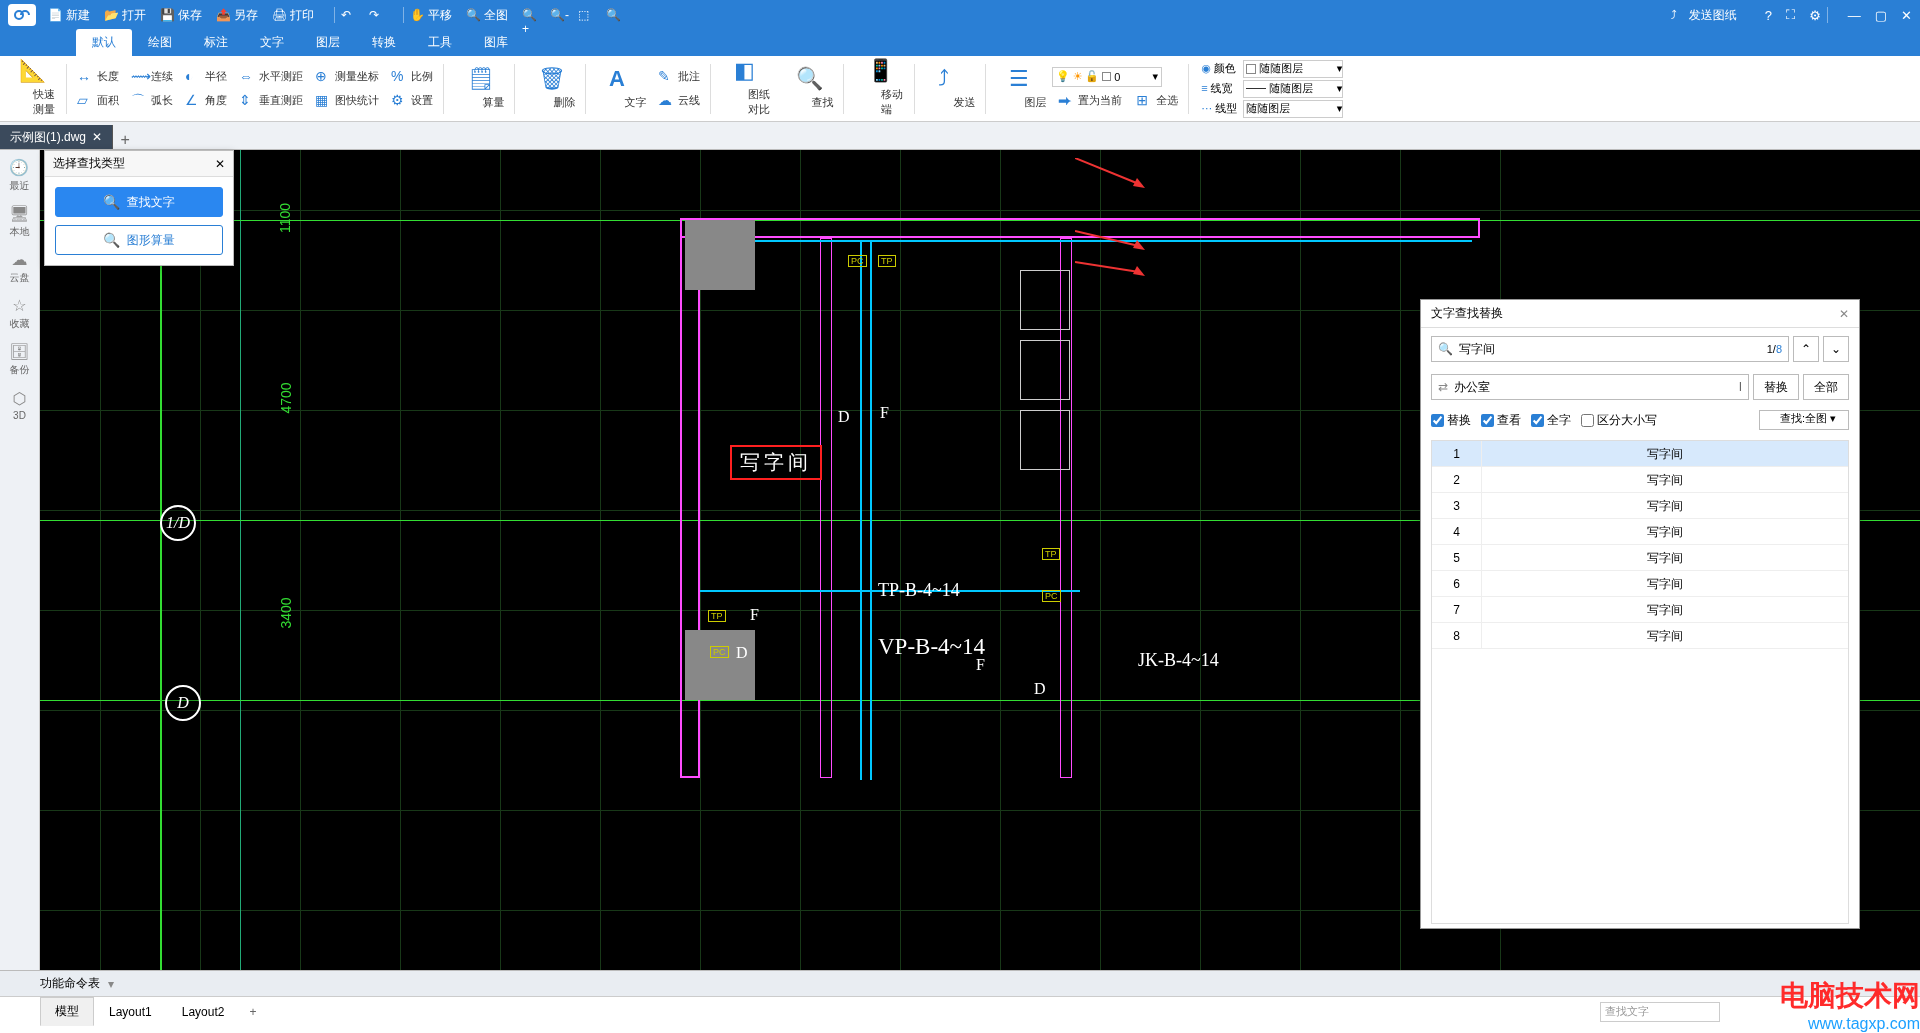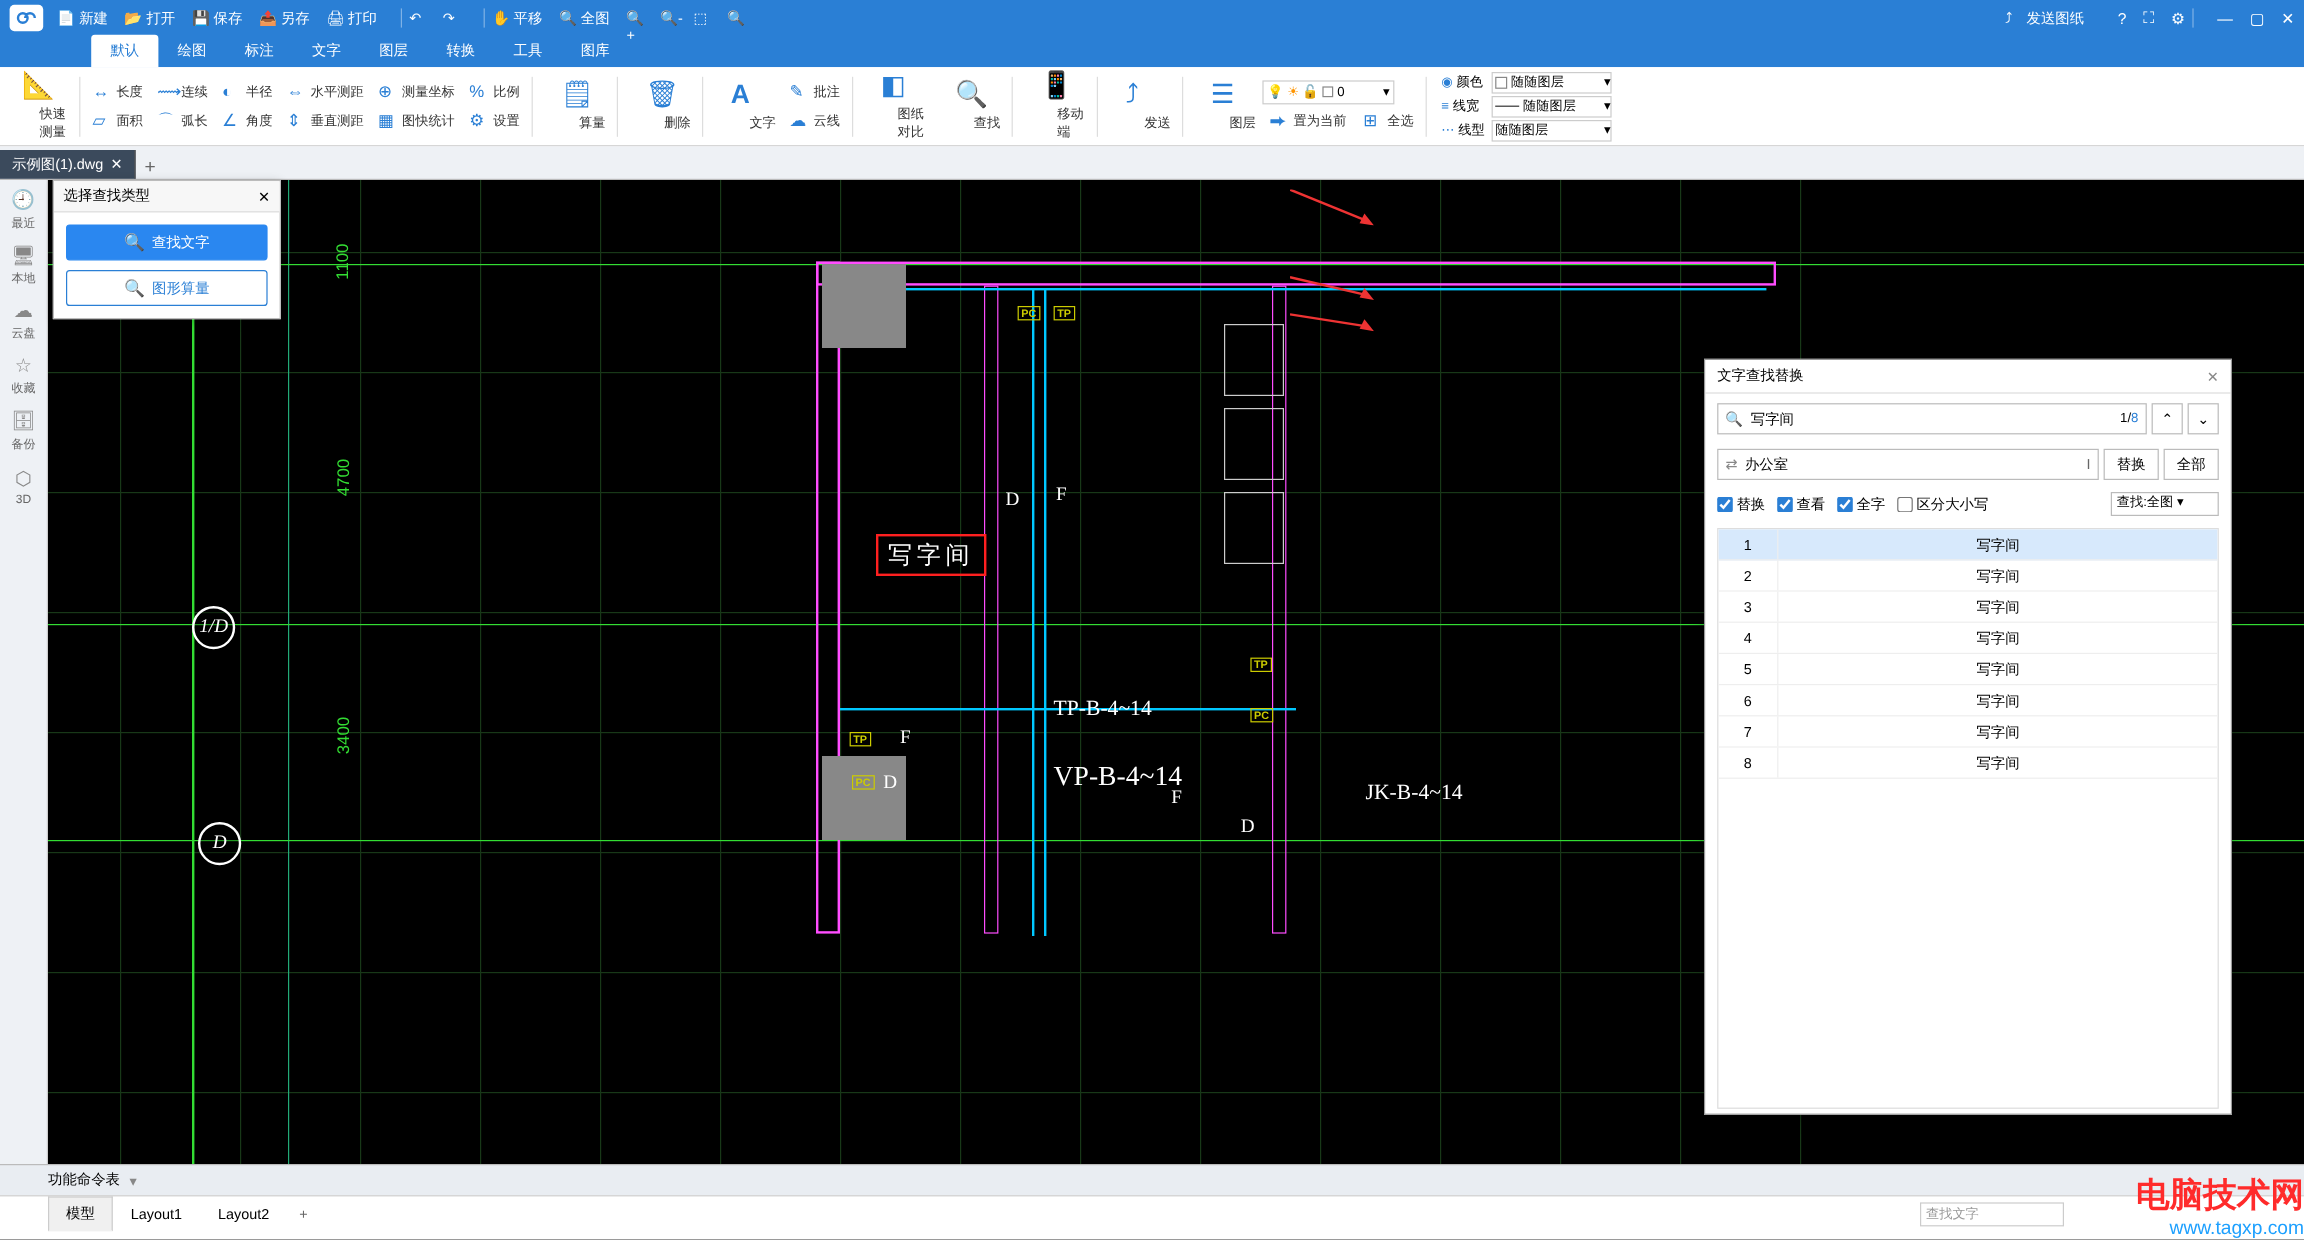--- a/index.html
+++ b/index.html
@@ -60,38 +60,38 @@
 .canvas .grid-v { width: 1px; top: 0; bottom: 0; }
 .canvas .grid-h { height: 1px; left: 0; right: 0; }
 .canvas .wall { position: absolute; border: 1px solid #ff4dff; }
 .canvas .inner { position: absolute; border: 1px solid #00c8ff; }
 .canvas .green-l { position: absolute; background: #33dd33; }
 .canvas .dim { position: absolute; color: #33dd33; font-size: 14px; transform-origin: center; }
 .canvas .txt { position: absolute; color: #fff; font-family: "SimSun"; font-size: 16px; }
 .canvas .label-box { position: absolute; border: 2px solid #ff2020; padding: 2px 8px; color: #fff; font-family: "SimSun"; font-size: 20px; letter-spacing: 4px; background: rgba(0,0,0,.2); }
 .canvas .circle-lbl { position: absolute; width: 36px; height: 36px; border: 2px solid #fff; border-radius: 50%; display: flex; align-items: center; justify-content: center; color: #fff; font-family: "Times New Roman"; font-size: 16px; font-style: italic; background: rgba(0,0,0,.3); }
 .canvas .block { position: absolute; background: #888; }
-.canvas .ybox { position: absolute; border: 1px solid #cccc00; color: #cccc00; font-size: 9px; padding: 0 2px; font-weight: bold; }
+.canvas .ybox { position: absolute; border: 1px solid #cccc00; color: #cccc00; font-size: 9px; padding: 0 2px; }
 .canvas .win { position: absolute; border: 1px solid #ccc; }
 .canvas .arrow { position: absolute; pointer-events: none; }
 .canvas .arrow svg { width: 100%; height: 100%; }
 
 
 .find-panel { position: absolute; right: 60px; top: 149px; width: 440px; height: 630px; background: #fff; border: 1px solid #999; box-shadow: 0 3px 12px rgba(0,0,0,.3); z-index: 20; display: flex; flex-direction: column; }
 .find-panel .fp-hdr { height: 28px; display: flex; align-items: center; justify-content: space-between; padding: 0 10px; border-bottom: 1px solid #ddd; font-size: 12px; }
 .find-panel .fp-search-row { display: flex; align-items: center; gap: 4px; padding: 8px 10px 4px; }
 .find-panel .fp-input { flex: 1; height: 26px; border: 1px solid #bbb; display: flex; align-items: center; padding: 0 6px; gap: 6px; }
 .find-panel .fp-input input { border: none; outline: none; flex: 1; font-size: 12px; }
 .find-panel .fp-count { font-size: 11px; }
 .find-panel .fp-count .blue { color: #2a7fd5; }
 .find-panel .fp-nav { width: 26px; height: 26px; border: 1px solid #bbb; display: flex; align-items: center; justify-content: center; cursor: pointer; }
 .find-panel .fp-btn { height: 26px; padding: 0 10px; border: 1px solid #bbb; display: flex; align-items: center; cursor: pointer; font-size: 12px; }
 .find-panel .fp-opts { display: flex; align-items: center; gap: 10px; padding: 6px 10px; font-size: 12px; }
 .find-panel .fp-opts label { display: flex; align-items: center; gap: 3px; }
-.find-panel .fp-opts .sel { height: 20px; width: 90px; border: 1px solid #bbb; font-size: 11px; padding-left: 4px; margin-left: auto; }
+.find-panel .fp-opts .sel { height: 20px; width: 90px; border: 1px solid #bbb; font-size: 11px; padding-left: 20px; margin-left: auto; }
 .find-panel .fp-results { flex: 1; border: 1px solid #ddd; margin: 4px 10px; overflow-y: auto; font-size: 12px; }
 .find-panel .fp-row { display: flex; height: 26px; border-bottom: 1px solid #eee; }
 .find-panel .fp-row.sel { background: #d7e9fc; }
 .find-panel .fp-cell-n { width: 50px; text-align: center; line-height: 26px; border-right: 1px solid #eee; }
 .find-panel .fp-cell-t { flex: 1; text-align: center; line-height: 26px; }
 .find-panel .fp-note { padding: 6px 10px 10px; font-size: 11px; color: #e33; }
 
 
 .cmdbar { height: 26px; background: #e9edf2; border-top: 1px solid #bbb; display: flex; align-items: center; padding-left: 40px; gap: 8px; font-size: 12px; }
 .cmdbar .cmd-label { }

